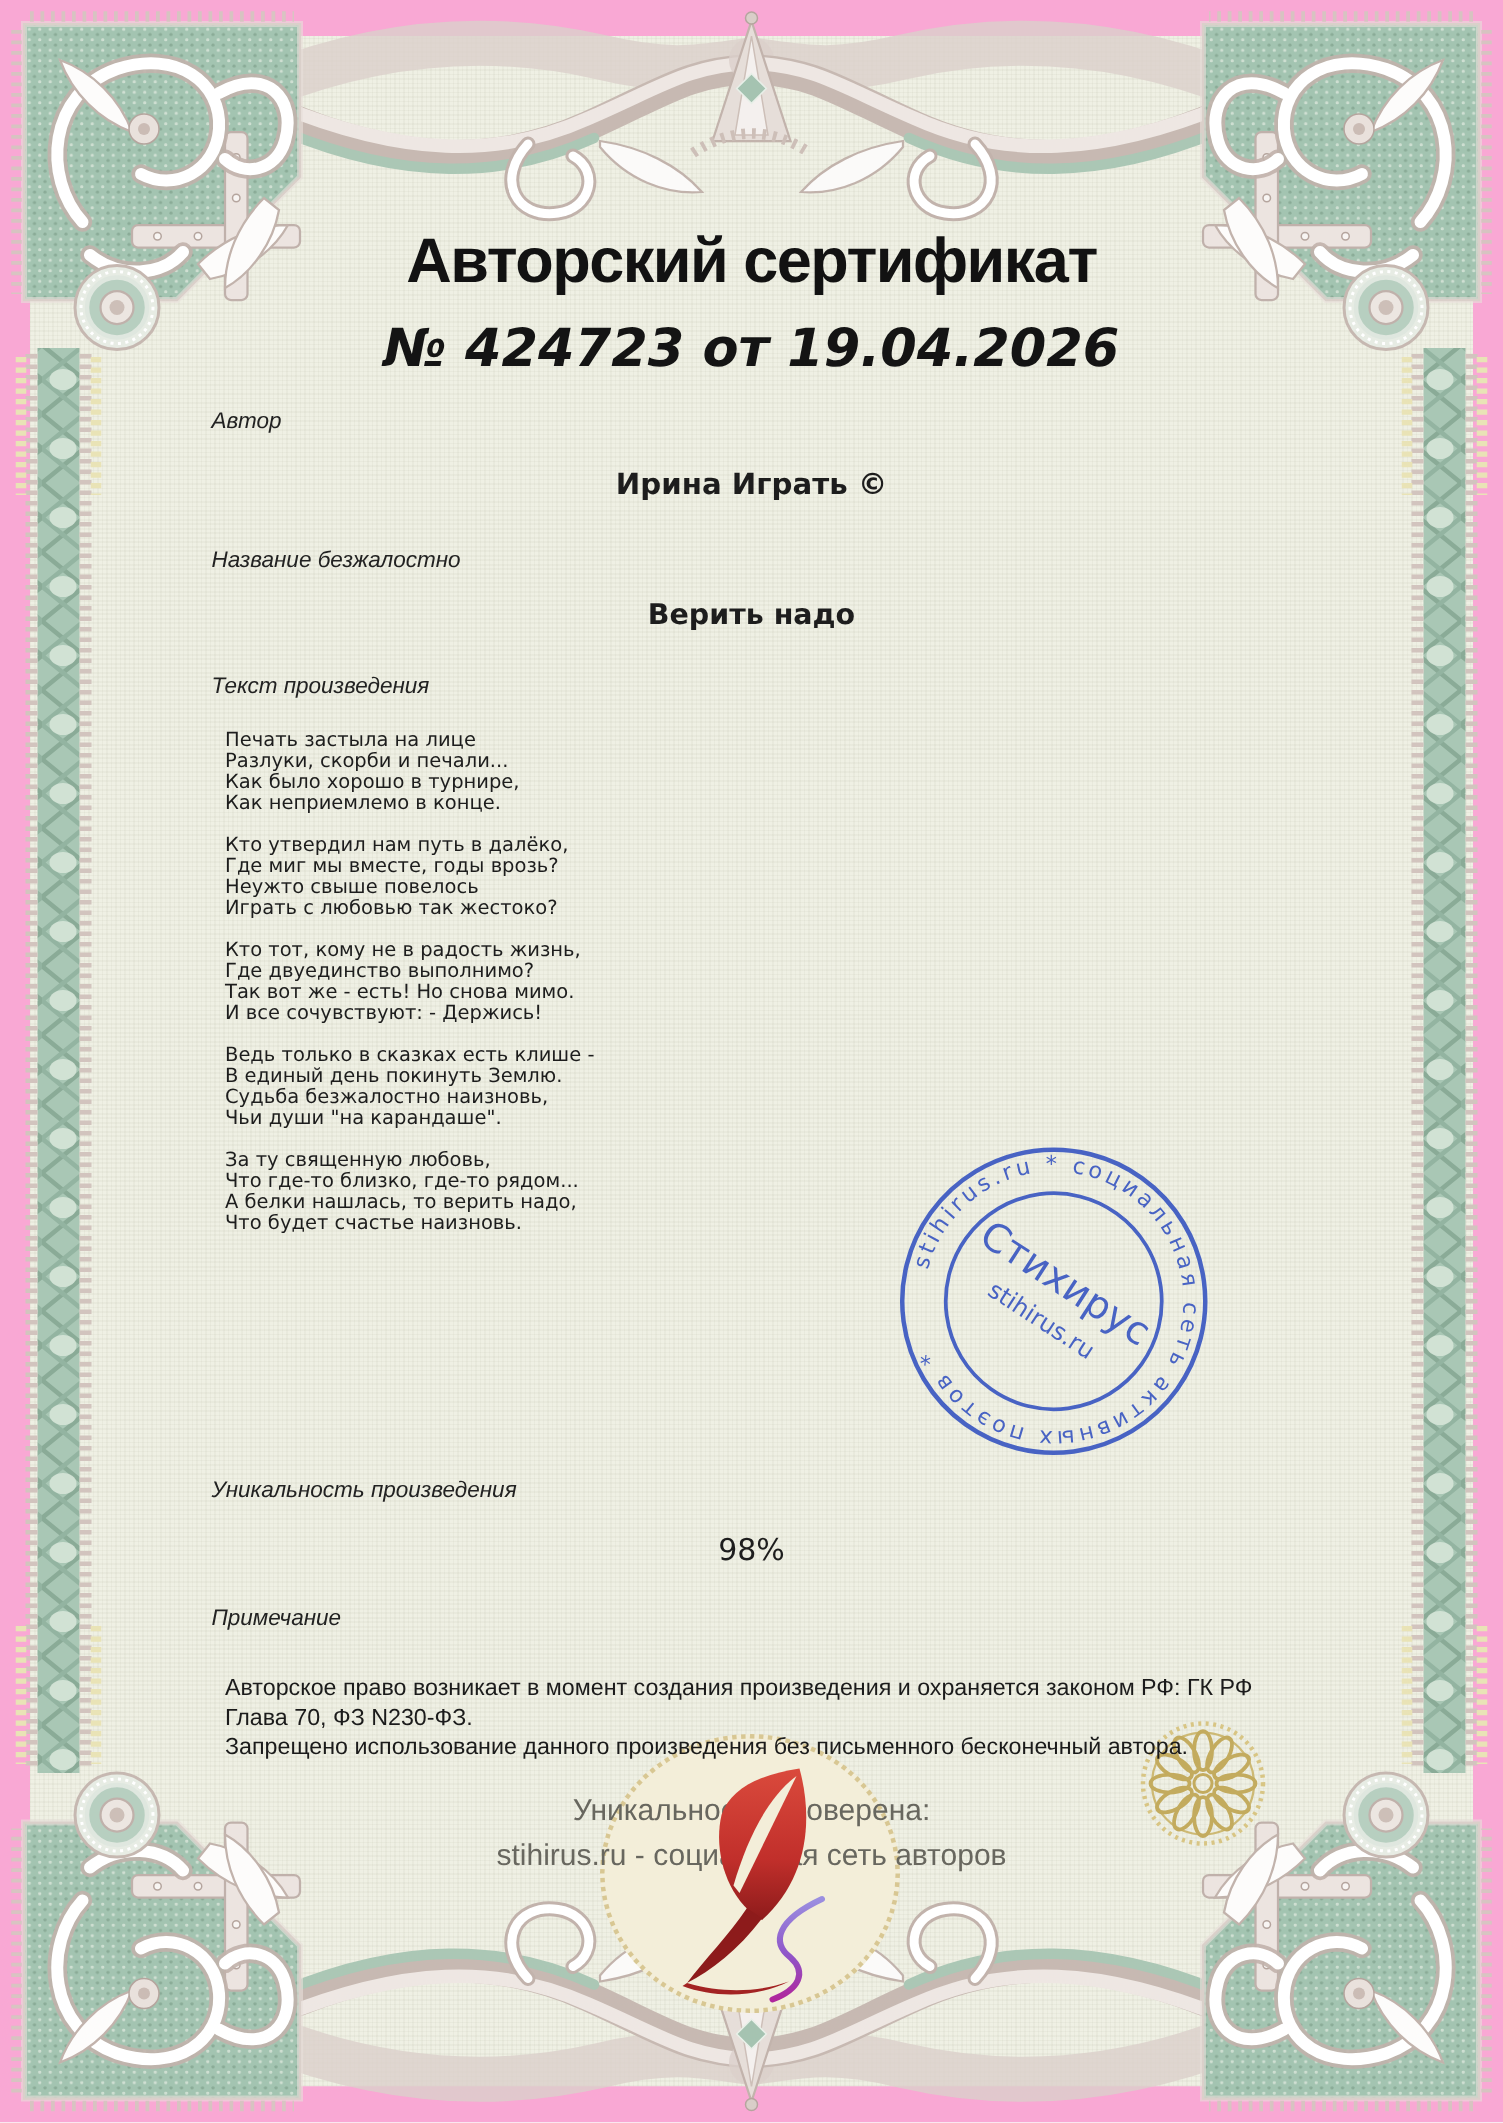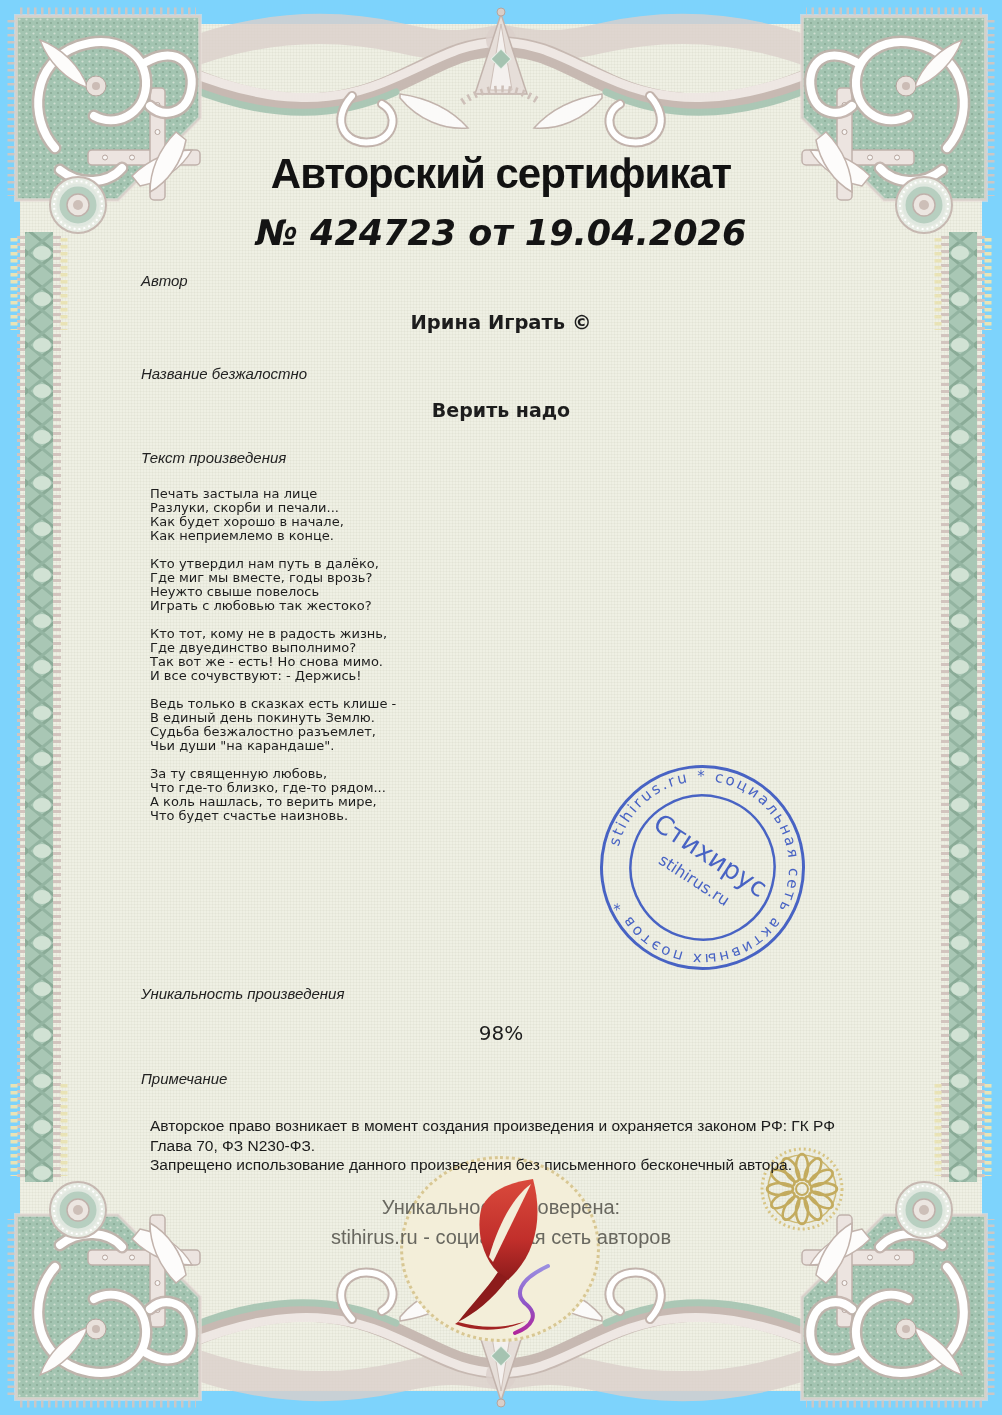--- a/index.html
+++ b/index.html
@@ -1,16 +1,16 @@
 <!DOCTYPE html>
 <html><head>
 <meta charset="utf-8">
 <style>
   html,body{margin:0;padding:0;background:#ffffff;}
-  .page{position:relative;width:1002px;height:1415px;background:#7dd3fc;overflow:hidden;
+  .page{position:relative;width:1002px;height:1415px;background:#f9a8d4;overflow:hidden;
         font-family:"DejaVu Sans",sans-serif;color:#1d1d1d;}
   .paper{position:absolute;left:20px;top:24px;right:20px;bottom:24px;border-radius:52px;
          background-color:#eff0e4;
          background-image:
            repeating-linear-gradient(0deg, rgba(150,150,125,.07) 0 1px, transparent 1px 3px),
            repeating-linear-gradient(90deg, rgba(150,150,125,.07) 0 1px, transparent 1px 3px);
          z-index:1;}
   svg.frame{position:absolute;left:0;top:0;z-index:2;}
   .medallion{position:absolute;left:400px;top:1156px;width:200px;height:186px;border-radius:50%;
              background:#f3eed9;border:3px dotted #d8c793;box-sizing:border-box;z-index:3;}
@@ -188,45 +188,45 @@
     <div class="author-name center">Ирина Играть ©</div>
 
     <div class="label lbl-work">Название безжалостно</div>
     <div class="work-title center">Верить надо</div>
 
     <div class="label lbl-text">Текст произведения</div>
     <div class="poem">
         <div class="stanza">
           <div>Печать застыла на лице</div>
           <div>Разлуки, скорби и печали...</div>
-          <div>Как будет хорошо в начале,</div>
+          <div>Как было хорошо в турнире,</div>
           <div>Как неприемлемо в конце.</div>
         </div>
         <div class="stanza">
           <div>Кто утвердил нам путь в далёко,</div>
           <div>Где миг мы вместе, годы врозь?</div>
           <div>Неужто свыше повелось</div>
           <div>Играть с любовью так жестоко?</div>
         </div>
         <div class="stanza">
           <div>Кто тот, кому не в радость жизнь,</div>
           <div>Где двуединство выполнимо?</div>
           <div>Так вот же - есть! Но снова мимо.</div>
           <div>И все сочувствуют: - Держись!</div>
         </div>
         <div class="stanza">
           <div>Ведь только в сказках есть клише -</div>
           <div>В единый день покинуть Землю.</div>
-          <div>Судьба безжалостно разъемлет,</div>
+          <div>Судьба безжалостно наизновь,</div>
           <div>Чьи души "на карандаше".</div>
         </div>
         <div class="stanza">
           <div>За ту священную любовь,</div>
           <div>Что где-то близко, где-то рядом...</div>
-          <div>А коль нашлась, то верить мире,</div>
+          <div>А белки нашлась, то верить надо,</div>
           <div>Что будет счастье наизновь.</div>
         </div>
       </div>
 
     <div class="label lbl-uniq">Уникальность произведения</div>
     <div class="uniq-value center">98%</div>
 
     <div class="label lbl-note">Примечание</div>
     <div class="note">
         <div>Авторское право возникает в момент создания произведения и охраняется законом РФ: ГК РФ Глава 70, ФЗ N230-ФЗ.</div>

